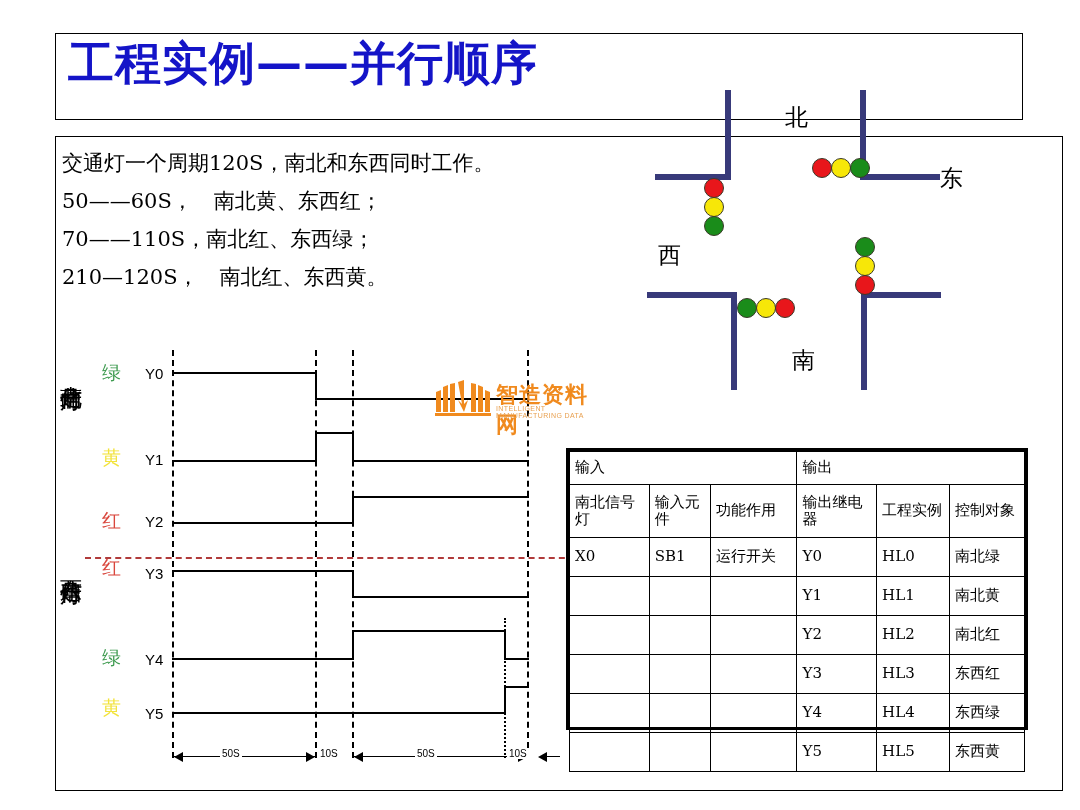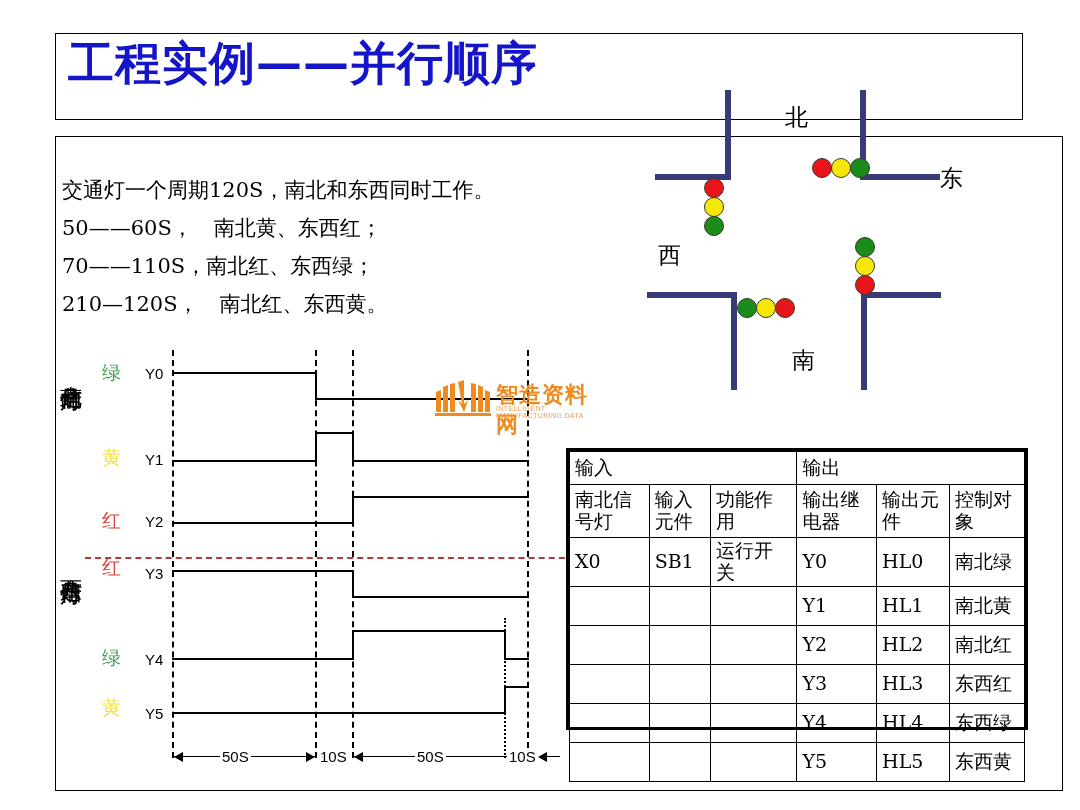--- a/index.html
+++ b/index.html
@@ -23,21 +23,21 @@
     letter-spacing:1px;white-space:nowrap;line-height:1;
   }
 
   
   .body-box{
     position:absolute;left:55px;top:136px;width:1008px;height:655px;
     border:1.5px solid #000;background:transparent;box-sizing:border-box;
   }
 
   
-  .desc{position:absolute;left:62px;top:144px;width:520px;margin-top:27px;}
+  .desc{position:absolute;left:62px;top:144px;width:520px;}
   .desc .line{
     font-family:"DejaVu Serif","Liberation Serif",serif;
     font-size:21px;color:#000;line-height:38px;white-space:pre;
   }
 
   
   .xsec{position:absolute;left:640px;top:90px;width:340px;height:300px;}
   .road{position:absolute;background:#383a7a;}
   .rh{height:6px;}
   .rv{width:6px;}
@@ -83,21 +83,21 @@
   }
   .dot-v{
     position:absolute;width:0;border-left:2px dotted #000;
   }
   .redsep{
     position:absolute;height:0;border-top:2px dashed #b03a3a;
   }
   .tickdim{position:absolute;height:1px;background:#000;}
   .tlabel{
     position:absolute;font-family:"Liberation Sans",sans-serif;
-    font-size:15px;color:#000;background:#fff;padding:0 2px;
+    font-size:10px;color:#000;background:#fff;padding:0 2px;
   }
   .arw{position:absolute;width:0;height:0;border-top:5px solid transparent;border-bottom:5px solid transparent;}
   .arw.l{border-right:9px solid #000;}
   .arw.r{border-left:9px solid #000;}
 
   
   .wm{position:absolute;left:434px;top:378px;width:165px;height:44px;}
   .wm-txt{
     position:absolute;left:62px;top:2px;
     font-family:"DejaVu Serif","Liberation Serif",serif;
@@ -111,21 +111,21 @@
 
   
   .tbl{
     position:absolute;left:566px;top:448px;width:462px;height:282px;
     border:3px solid #000;box-sizing:border-box;background:#fff;
   }
   table.io{border-collapse:collapse;width:100%;height:100%;table-layout:fixed;}
   table.io td{
     border:1px solid #000;
     font-family:"DejaVu Serif","Liberation Serif",serif;
-    font-size:19px;color:#000;
+    font-size:15px;color:#000;
     padding:2px 5px;vertical-align:middle;line-height:1.15;
   }
   td.num{font-family:"Liberation Sans",sans-serif;font-size:15px;}
   .hdr-top td{height:28px;}
   .hdr2 td{height:48px;vertical-align:top;padding-top:4px;}
   .rowh td{height:34px;}
 </style>
 </head>
 <body>
 
@@ -281,21 +281,21 @@
       <tbody>
           <tr class="hdr-top">
         <td colspan="3">输入</td>
         <td colspan="3">输出</td>
       </tr>
       <tr class="hdr2">
         <td>南北信号灯</td>
         <td>输入元件</td>
         <td>功能作用</td>
         <td>输出继电器</td>
-        <td>输出元件</td>
+        <td>工程实例</td>
         <td>控制对象</td>
       </tr>
       <tr class="rowh">
         <td class="num">X0</td>
         <td class="num">SB1</td>
         <td>运行开关</td>
         <td class="num">Y0</td>
         <td class="num">HL0</td>
         <td>南北绿</td>
       </tr>

